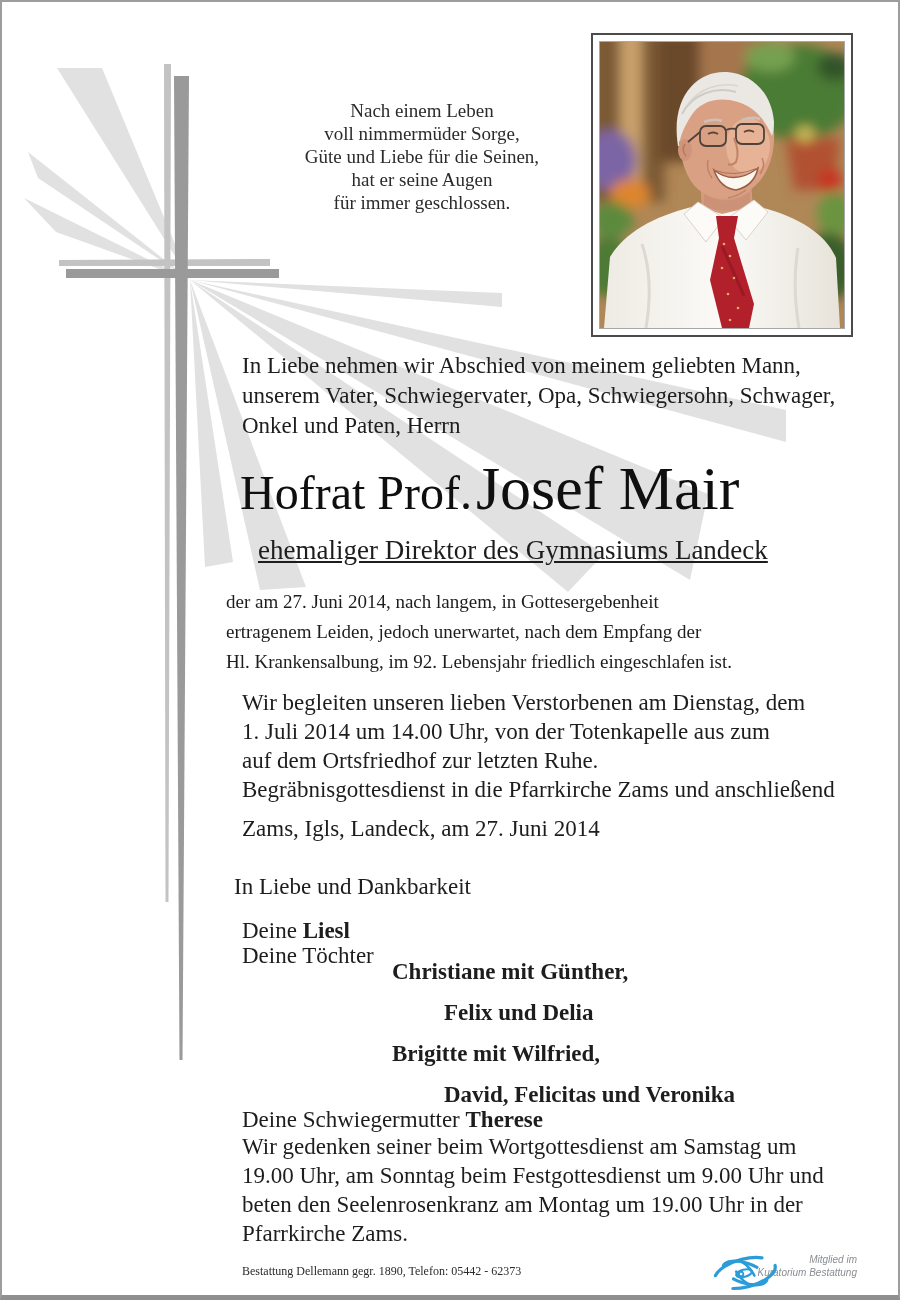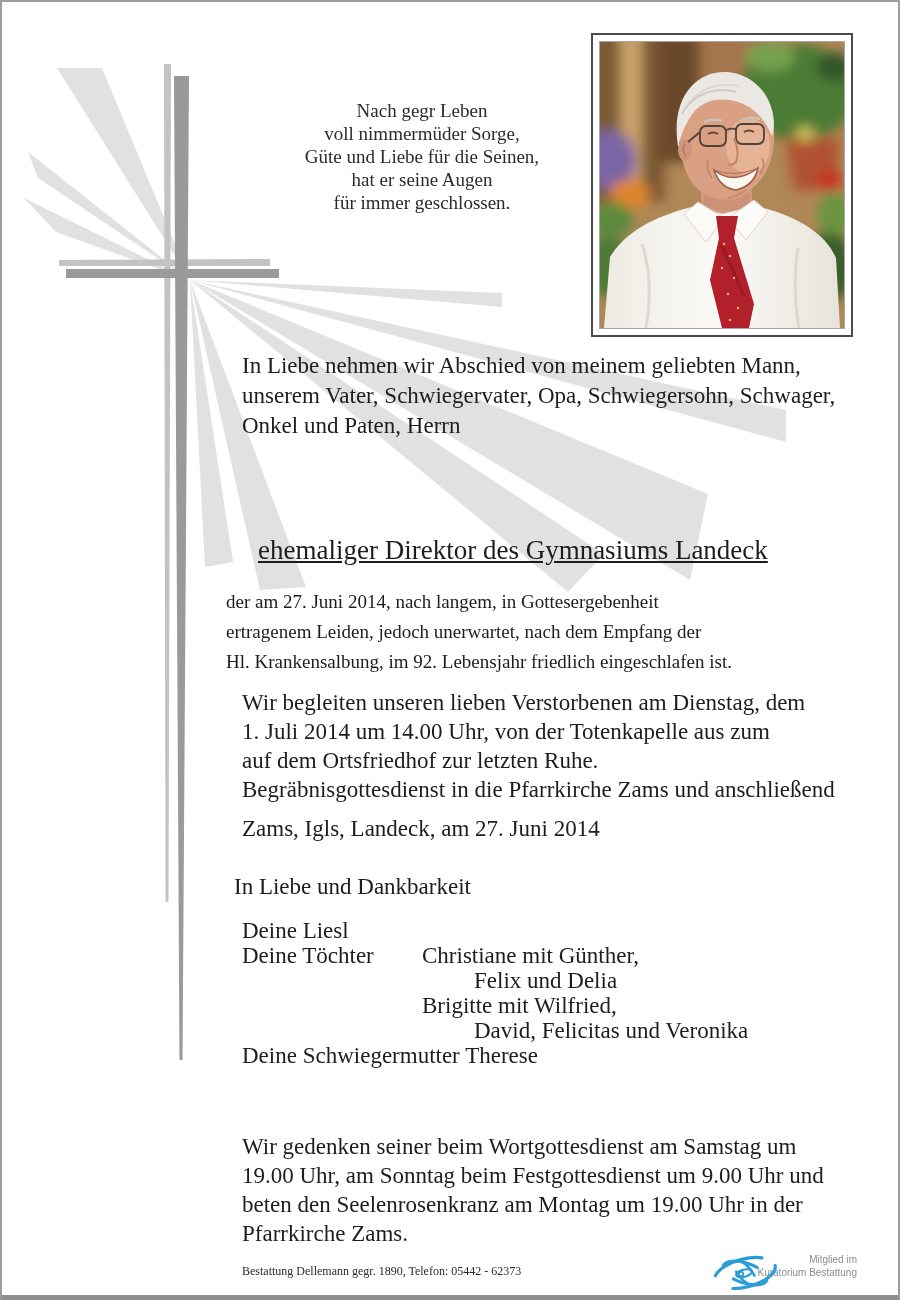--- a/index.html
+++ b/index.html
@@ -26,33 +26,33 @@
   .title-line { left:238px; top:448px; line-height:76px; color:#0f0f0f; }
   .title-prefix { font-size:48px; }
   .title-name   { font-size:62px; }
   .subtitle { left:256px; top:533px; font-size:27px;text-decoration:underline; }
   .para-death    { left:224px; top:585px; font-size:19px; line-height:30px; }
   .para-funeral  { left:240px; top:686px; font-size:23px; line-height:29px; }
   .dateline  { left:240px; top:814px; font-size:23px; }
   .gratitude { left:232px; top:872px; font-size:23px; }
 
   .family { left:240px; top:916px; font-size:23px; line-height:25px; }
-  .fam-flex { display:flex;gap:30px; }
+  .fam-flex { display:flex; }
   .fam-label { width:150px; flex-shrink:0; }
-  .family b, .family .bold { font-weight:normal; }
+  .family b, .family .bold { font-weight:bold;margin-top:16px; }
   .indent { padding-left:52px; }
 
   .relatives { left:240px; top:1076px; font-size:23px; }
   .para-memorial { left:240px; top:1130px; font-size:23px; line-height:29px; }
 
   .footer-line { left:240px; top:1262px; font-size:12px; color:#2a2a2a; }
 
   .membership-text { left:737px; top:1252px; width:118px; text-align:right;
                      font-family:"Liberation Sans","DejaVu Sans",sans-serif;
-                     font-size:10px; line-height:12.5px; color:#898d92; z-index:2; }
+                     font-size:10px; line-height:12.5px; color:#898d92; z-index:2;font-style:italic; }
   .swirl { left:706px; top:1246px; width:74px; height:50px; z-index:3; }
 </style>
 </head>
 <body>
 
 <div class="page">
 
   <svg class="cross-svg" viewBox="0 0 900 1300" aria-hidden="true">
     <g fill="#e1e1e1">
       <polygon points="188,278 55,66 100,66"></polygon>
@@ -65,21 +65,21 @@
       <polygon points="188,278 304,585 258,588"></polygon>
       <polygon points="188,278 231,560 203,565"></polygon>
     </g>
     <polygon points="162,62 169,62 166.5,900 163.5,900" fill="#c3c3c3"></polygon>
     <polygon points="57,258 268,257 268,264 57,264" fill="#c3c3c3"></polygon>
     <polygon points="64,267 277,267 277,276 64,276" fill="#9a9a9a"></polygon>
     <polygon points="172,74 187,74 180.5,1058 177.5,1058" fill="#9a9a9a"></polygon>
   </svg>
 
   <div class="abs poem nowrap">
-    <div>Nach gegr Leben</div>
+    <div>Nach einem Leben</div>
     <div>voll nimmermüder Sorge,</div>
     <div>Güte und Liebe für die Seinen,</div>
     <div>hat er seine Augen</div>
     <div>für immer geschlossen.</div>
   </div>
 
   <div class="abs photo-frame">
     <div class="photo-inner">
       <svg viewBox="0 0 244 286" aria-hidden="true">
         <defs>
@@ -164,20 +164,24 @@
       </svg>
     </div>
   </div>
 
   <div class="abs intro nowrap">
     <div>In Liebe nehmen wir Abschied von meinem geliebten Mann,</div>
     <div>unserem Vater, Schwiegervater, Opa, Schwiegersohn, Schwager,</div>
     <div>Onkel und Paten, Herrn</div>
   </div>
 
+  <div class="abs title-line nowrap">
+    <span class="title-prefix">Hofrat Prof.</span>
+    <span class="title-name">Josef Mair</span>
+  </div>
   <div class="abs subtitle nowrap">ehemaliger Direktor des Gymnasiums Landeck</div>
 
   <div class="abs para-death nowrap">
     <div>der am 27. Juni 2014, nach langem, in Gottesergebenheit</div>
     <div>ertragenem Leiden, jedoch unerwartet, nach dem Empfang der</div>
     <div>Hl. Krankensalbung, im 92. Lebensjahr friedlich eingeschlafen ist.</div>
   </div>
 
   <div class="abs para-funeral nowrap">
     <div>Wir begleiten unseren lieben Verstorbenen am Dienstag, dem</div>

